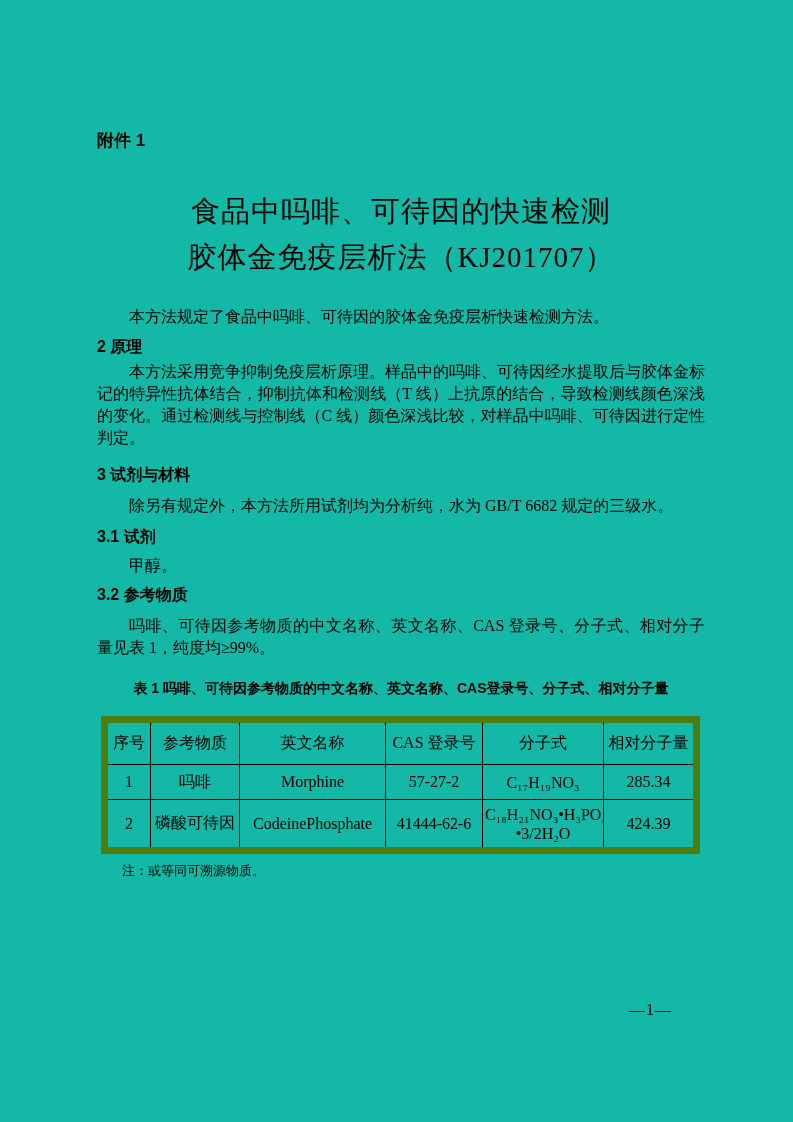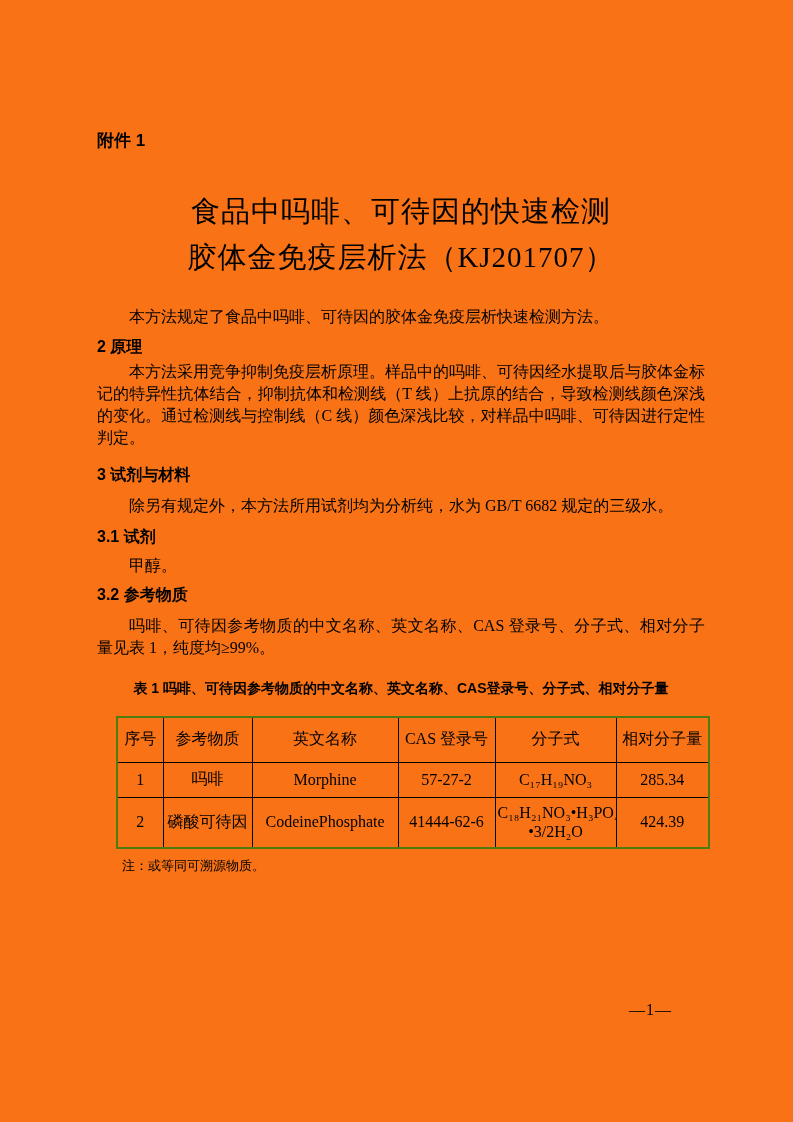--- a/index.html
+++ b/index.html
@@ -1,20 +1,20 @@
 <!DOCTYPE html>
 <html><head>
 <meta charset="utf-8">
 <style>
   html, body { margin: 0; padding: 0; background: #ffffff; }
   .page {
     position: relative;
     width: 793px;
     height: 1122px;
-    background: #f97316;
+    background: #14b8a6;
     color: #000000;
     font-family: "Liberation Serif", "DejaVu Serif", serif;
     overflow: hidden;
   }
   .content {
     position: absolute;
     left: 97px;
     top: 0;
     width: 608px;
   }
@@ -60,25 +60,25 @@
   .caption {
     margin-top: 20px;
     text-align: center;
     font-family: "Liberation Sans", "DejaVu Sans", sans-serif;
     font-weight: bold;
     font-size: 14px;
     line-height: 18px;
   }
   table.ref {
     margin-top: 19px;
-    margin-left: 19px;
+    margin-left: 4px;
     width: 592px;
     border-collapse: collapse;
     table-layout: fixed;
-    border: 2px solid #4d7c0f;
+    border: 7px solid #4d7c0f;
   }
   table.ref th, table.ref td {
     border: 1px solid #000;
     text-align: center;
     vertical-align: middle;
     font-weight: normal;
     font-size: 16px;
     padding: 0 2px;
     overflow: hidden;
   }

